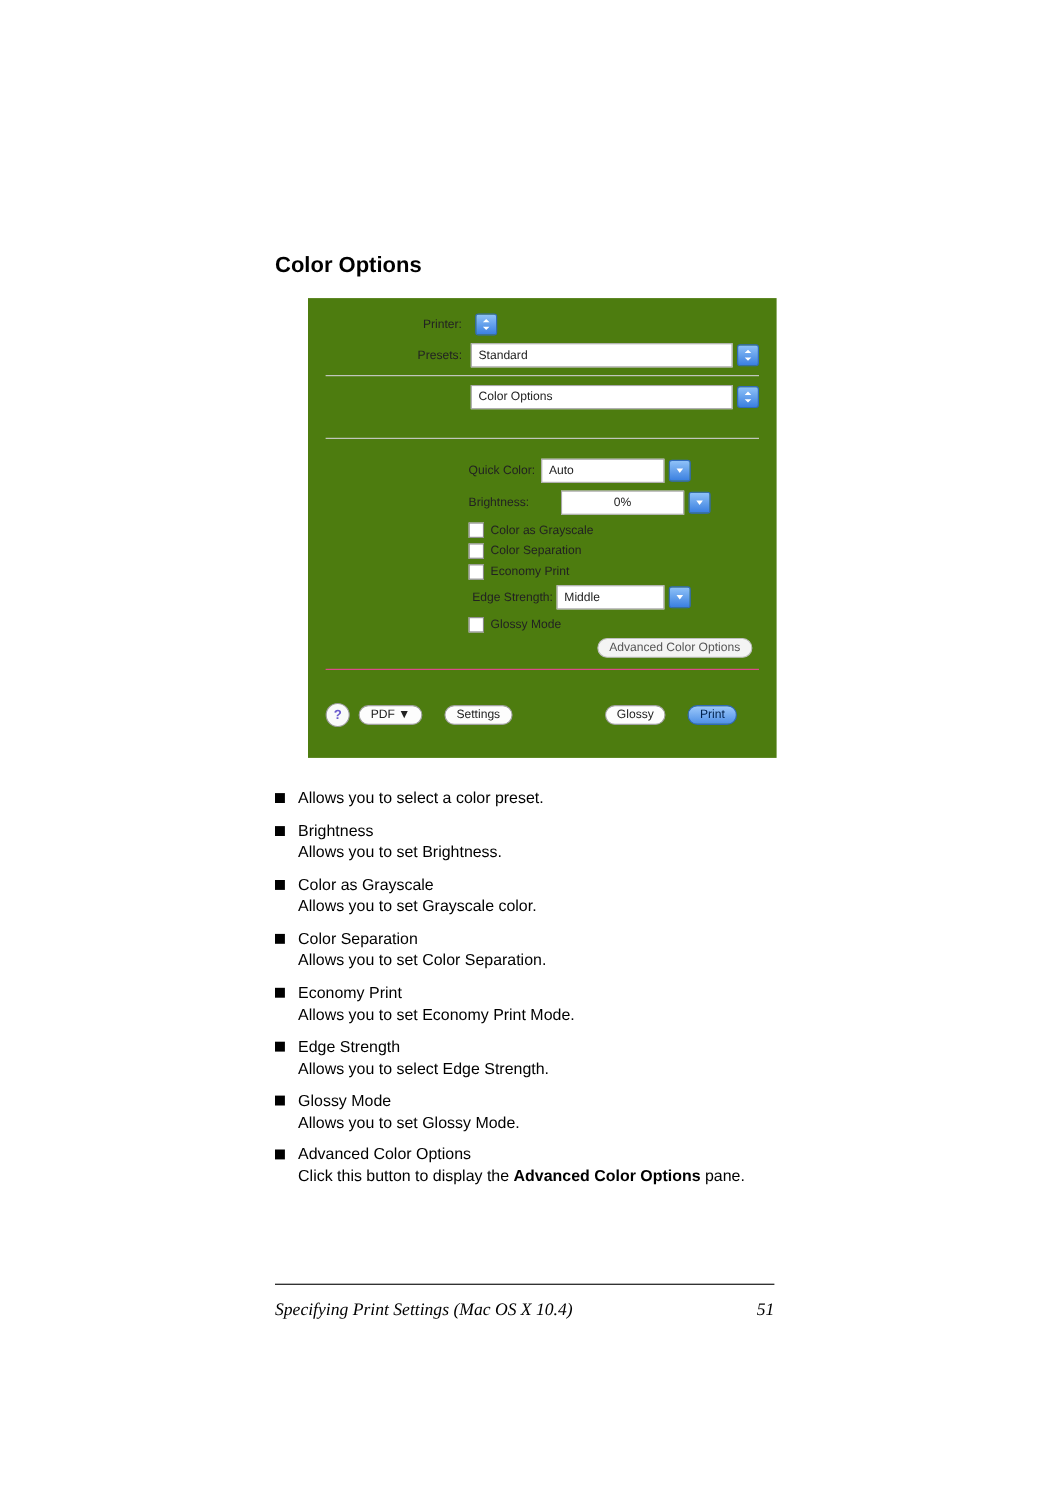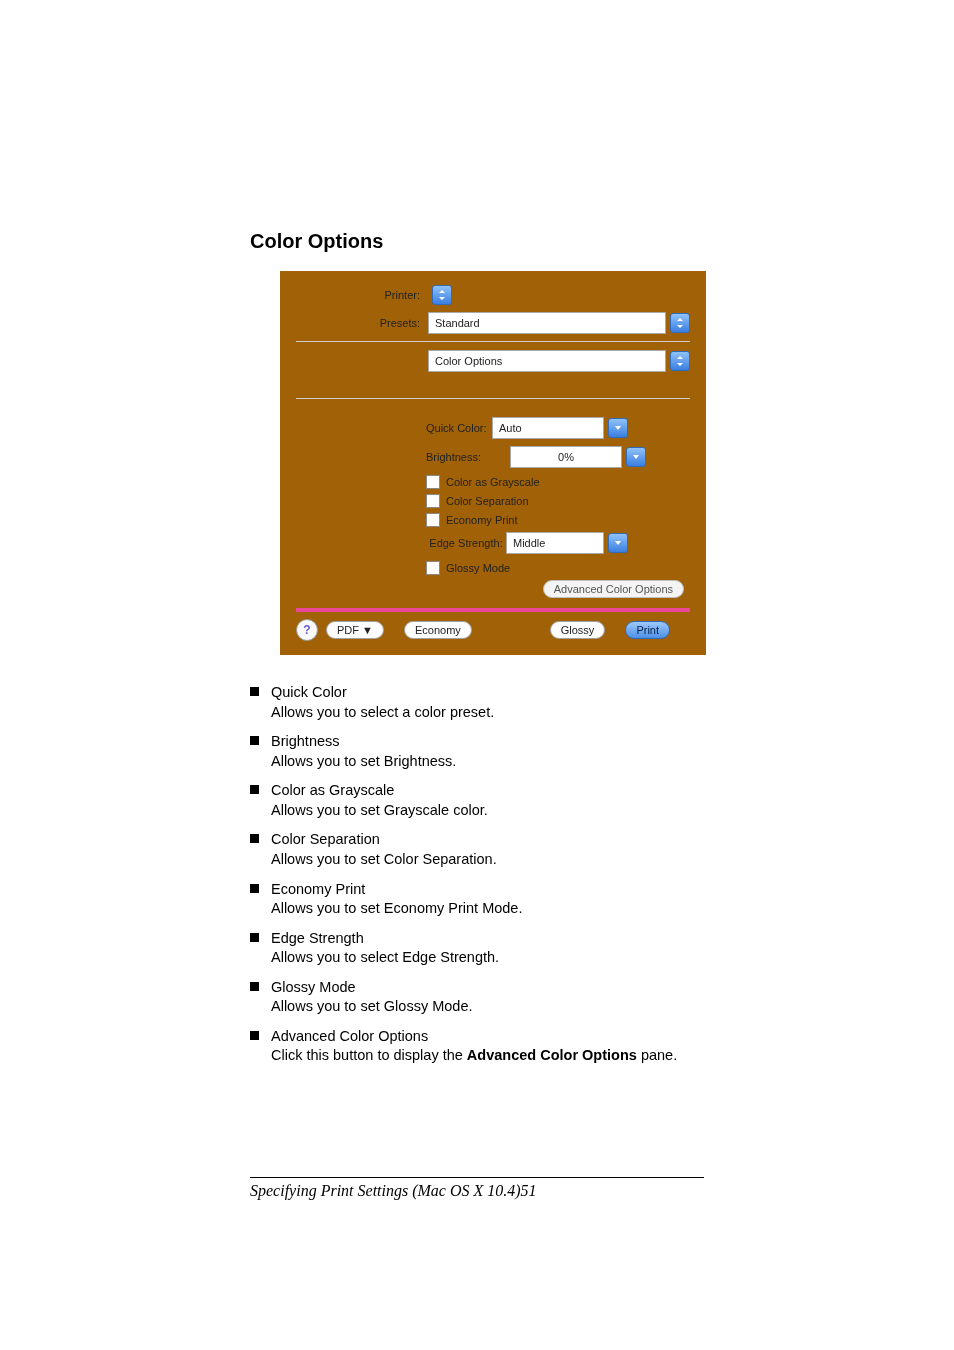--- a/index.html
+++ b/index.html
@@ -20,23 +20,23 @@
   }
   .heading {
     font-weight: bold;
     font-size: 20px;
     margin-bottom: 18px;
   }
 
   
   .dialog {
     width: 394px;
-    background: #a16207;
+    background: #4d7c0f;
     margin-left: 30px;
-    padding: 14px 16px 14px 16px;
+    padding: 14px 16px 28px 16px;
     font-family: "Lucida Grande", Arial, sans-serif;
     font-size: 11px;
     color: #222;
   }
   .dlg-row {
     display: flex;
     align-items: center;
     margin-bottom: 7px;
   }
   .dlg-label {
@@ -63,23 +63,23 @@
     margin-left: 4px;
     position: relative;
     flex: none;
   }
   .aqua-arrow svg { position:absolute; left:3px; top:2px; }
   .aqua-arrow.single svg { top:5px; }
 
   .inner-group {
     margin-top: 26px;
     border-top: 1px solid #cfcfcf;
-    border-bottom: 4px solid #ec4899;
+    border-bottom: 1px solid #ec4899;
     padding: 18px 0 10px 0;
-    margin-bottom: 7px;
+    margin-bottom: 30px;
   }
   .inner-group .short-field {
     width: 98px;
     flex: none;
   }
   .checkrow {
     margin-left: 130px;
     display: flex;
     align-items: center;
     margin-bottom: 5px;
@@ -145,23 +145,23 @@
   .bi-desc { }
   .bold { font-weight:bold; }
 
   
   .page-footer {
     position:absolute;
     left:250px;
     right:250px;
     bottom:150px;
     border-top:1px solid #000;
-    padding-top:4px;
+    padding-top:14px;
     display:flex;
-    justify-content:flex-start;
+    justify-content:space-between;
     font-style:italic;
     font-family: Georgia, 'Times New Roman', serif;
     font-size:16px;
   }
   .page-footer .pnum { font-style:italic; }
 </style>
 </head>
 <body>
 
 <div class="page">
@@ -259,33 +259,32 @@
       </div>
 
       <div class="adv-row">
         <div class="adv-btn">Advanced Color Options</div>
       </div>
     </div>
 
     <div class="dlg-footer">
       <div class="help-btn">?</div>
       <div class="pill-btn">PDF ▼</div>
-      <div class="pill-btn">Economy</div>
+      <div class="pill-btn">Settings</div>
       <div class="footer-spacer"></div>
       <div class="pill-btn">Glossy</div>
       <div class="pill-btn primary">Print</div>
     </div>
   </div>
 
   <div class="bullet-list">
 
     <div class="bullet-item">
       <div class="sq-bullet"></div>
       <div class="bi-body">
-        <div class="bi-title">Quick Color</div>
         <div class="bi-desc">Allows you to select a color preset.</div>
       </div>
     </div>
     <div class="bullet-item">
       <div class="sq-bullet"></div>
       <div class="bi-body">
         <div class="bi-title">Brightness</div>
         <div class="bi-desc">Allows you to set Brightness.</div>
       </div>
     </div>

